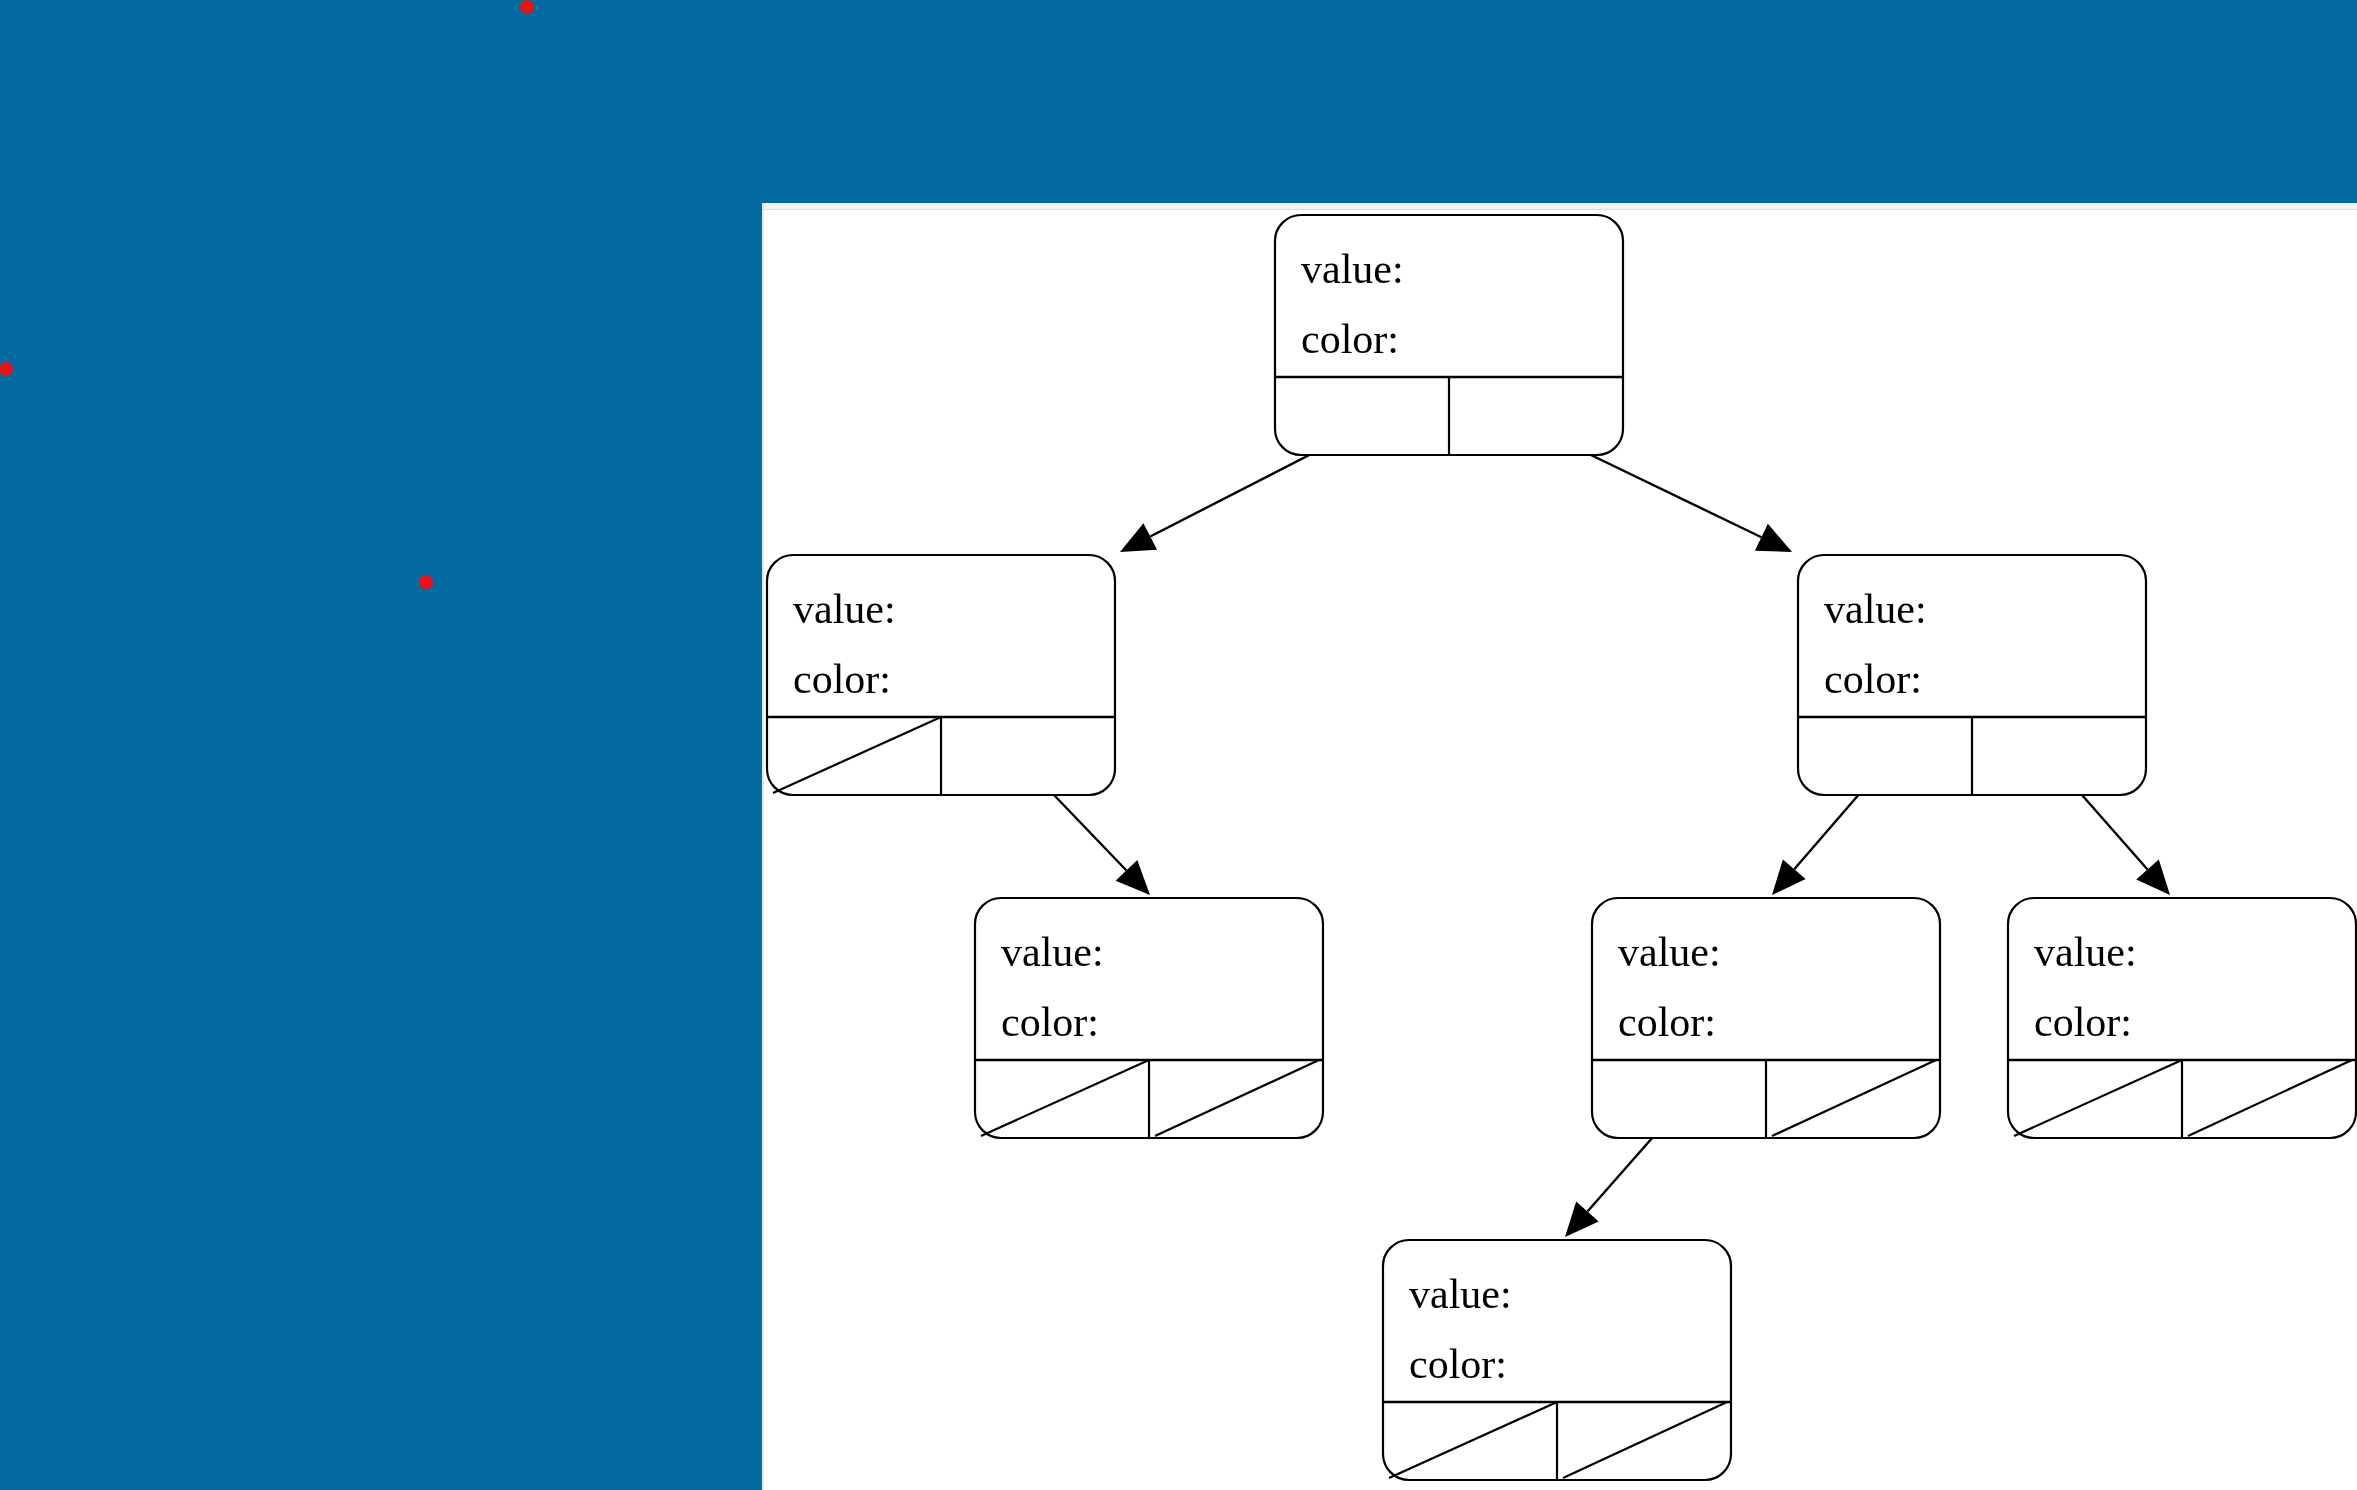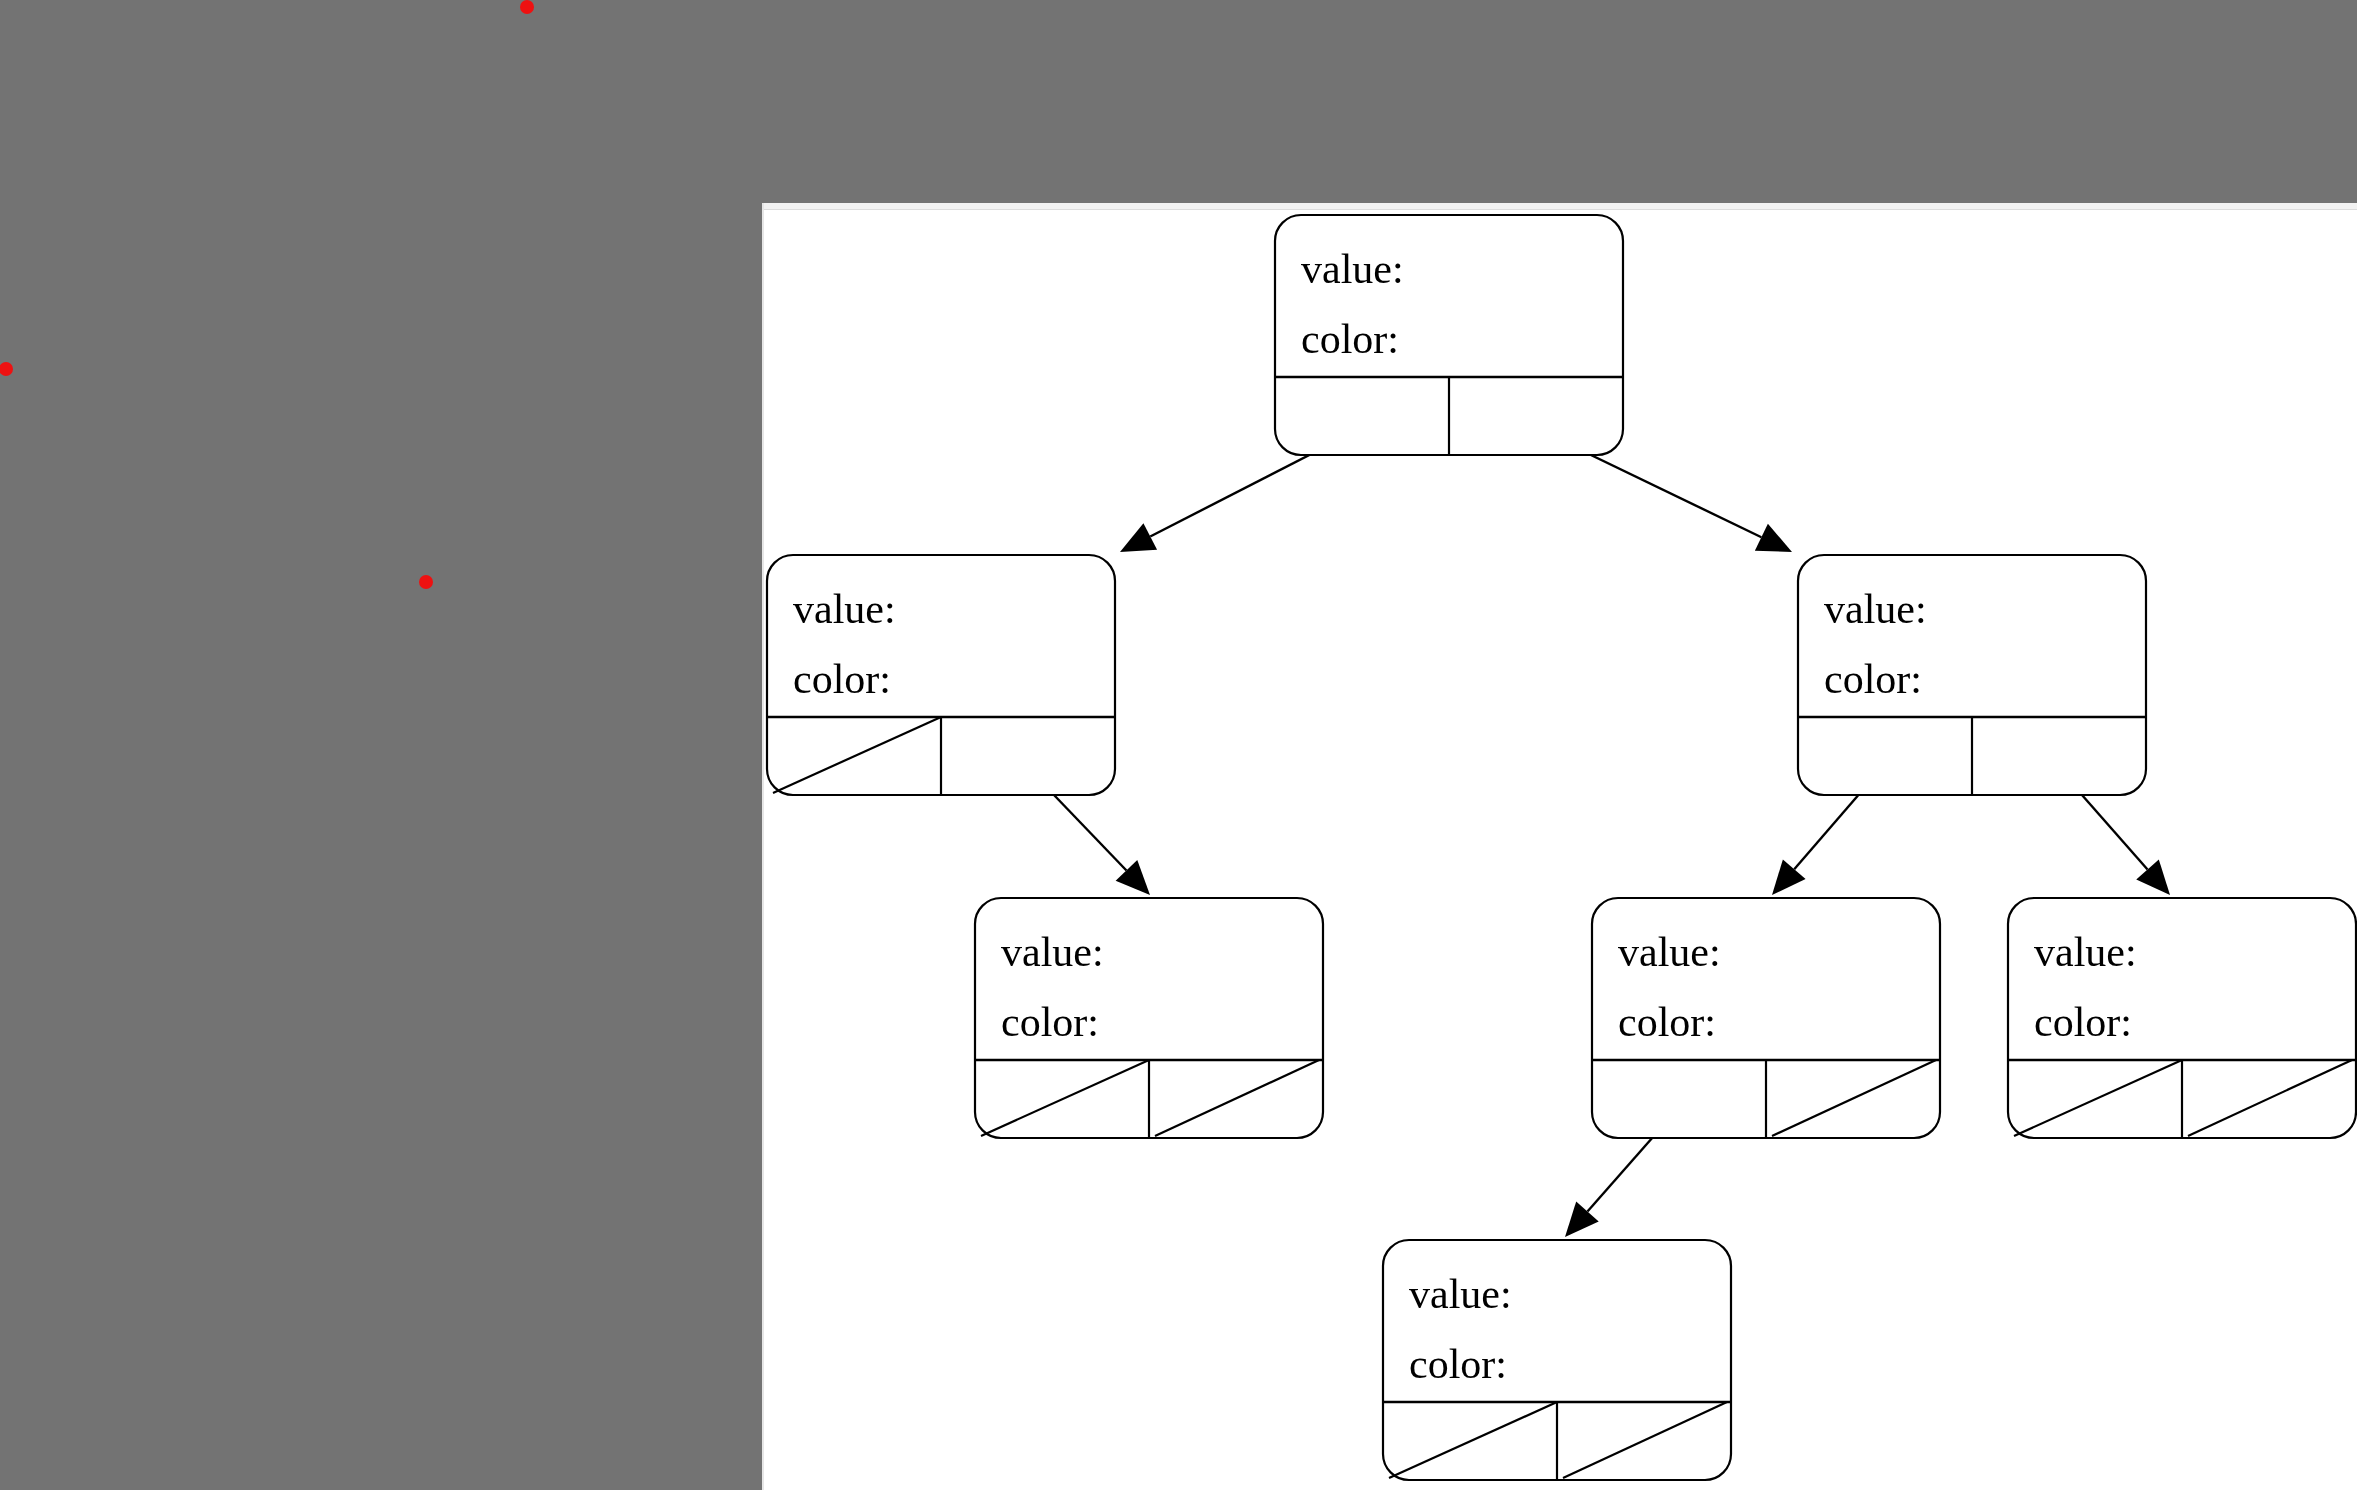--- a/index.html
+++ b/index.html
@@ -81,21 +81,21 @@
   .node-text {
     font-family: "Liberation Serif", "DejaVu Serif", serif;
     font-size: 42px;
     fill: #000000;
     dominant-baseline: alphabetic;
   }
 </style>
 </head>
 <body>
 
-<div id="screen" style="width: 2357px; height: 1490px; background: #737373;">
+<div id="screen" style="width: 2357px; height: 1490px; background: #0369a1;">
 
   <div id="panel" style="left: 762px; top: 203px; width: 1595px; height: 1287px; background: rgb(255, 255, 255);">
     <div id="panel-topborder"></div>
     <div id="panel-leftborder"></div>
     <svg class="tree" id="tree-svg" xmlns="http://www.w3.org/2000/svg" width="1595" height="1287" viewBox="0 0 1595 1287">
         <g>
           <g>
             <line x1="600" y1="225" x2="388.2589992023735" y2="333.49538883845327" class="edge-line"></line>
             <polygon points="358,349 381.41872957227935,320.1458303668179 395.09926883246766,346.8449473100886" class="arrow-head"></polygon>
           </g>

